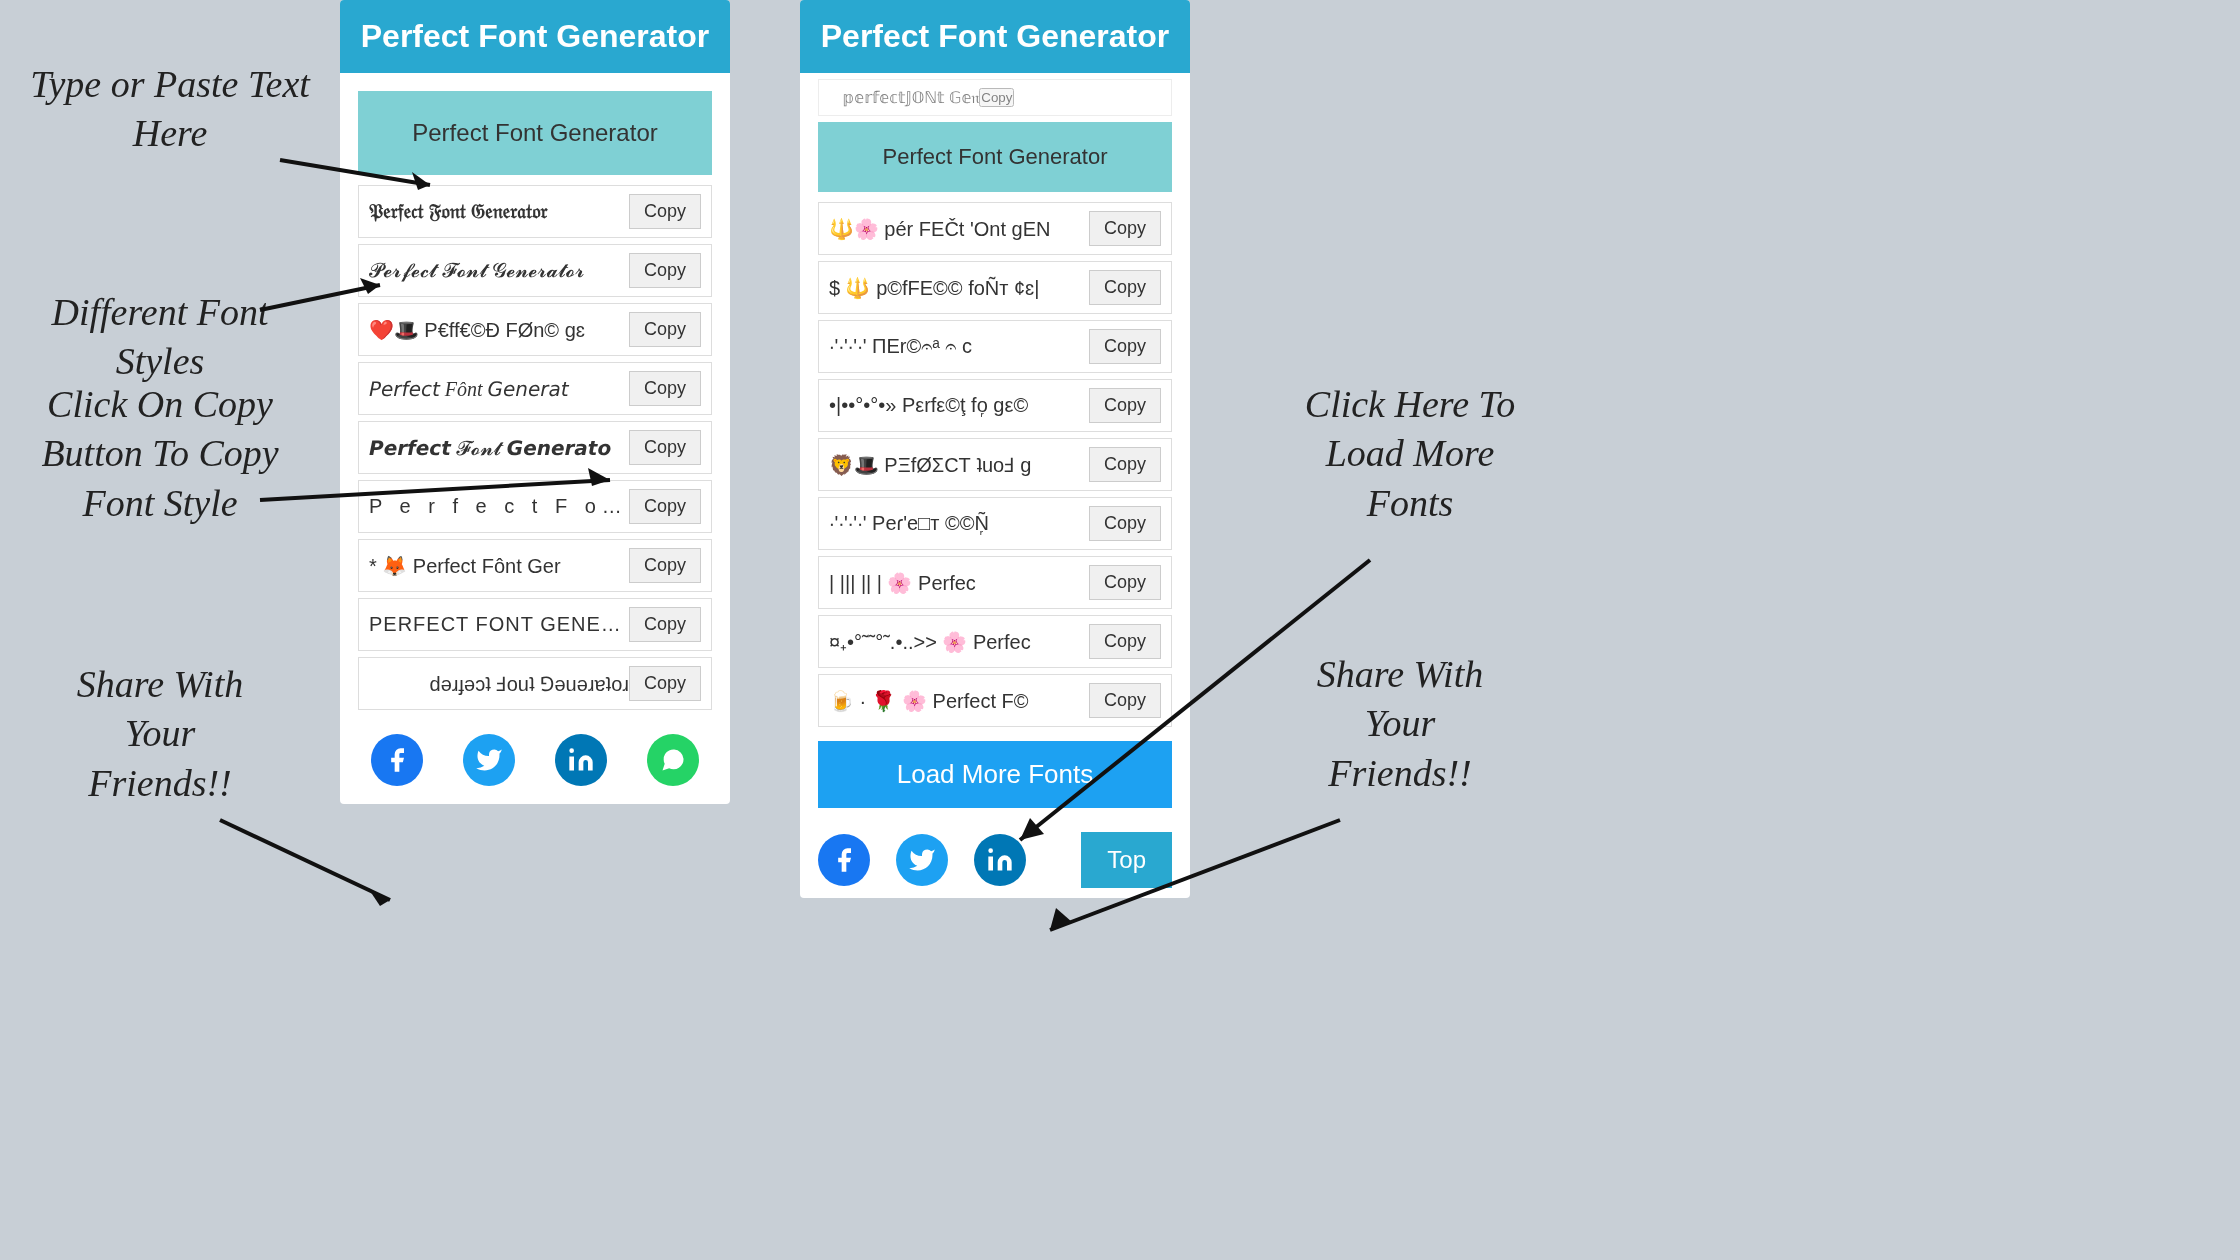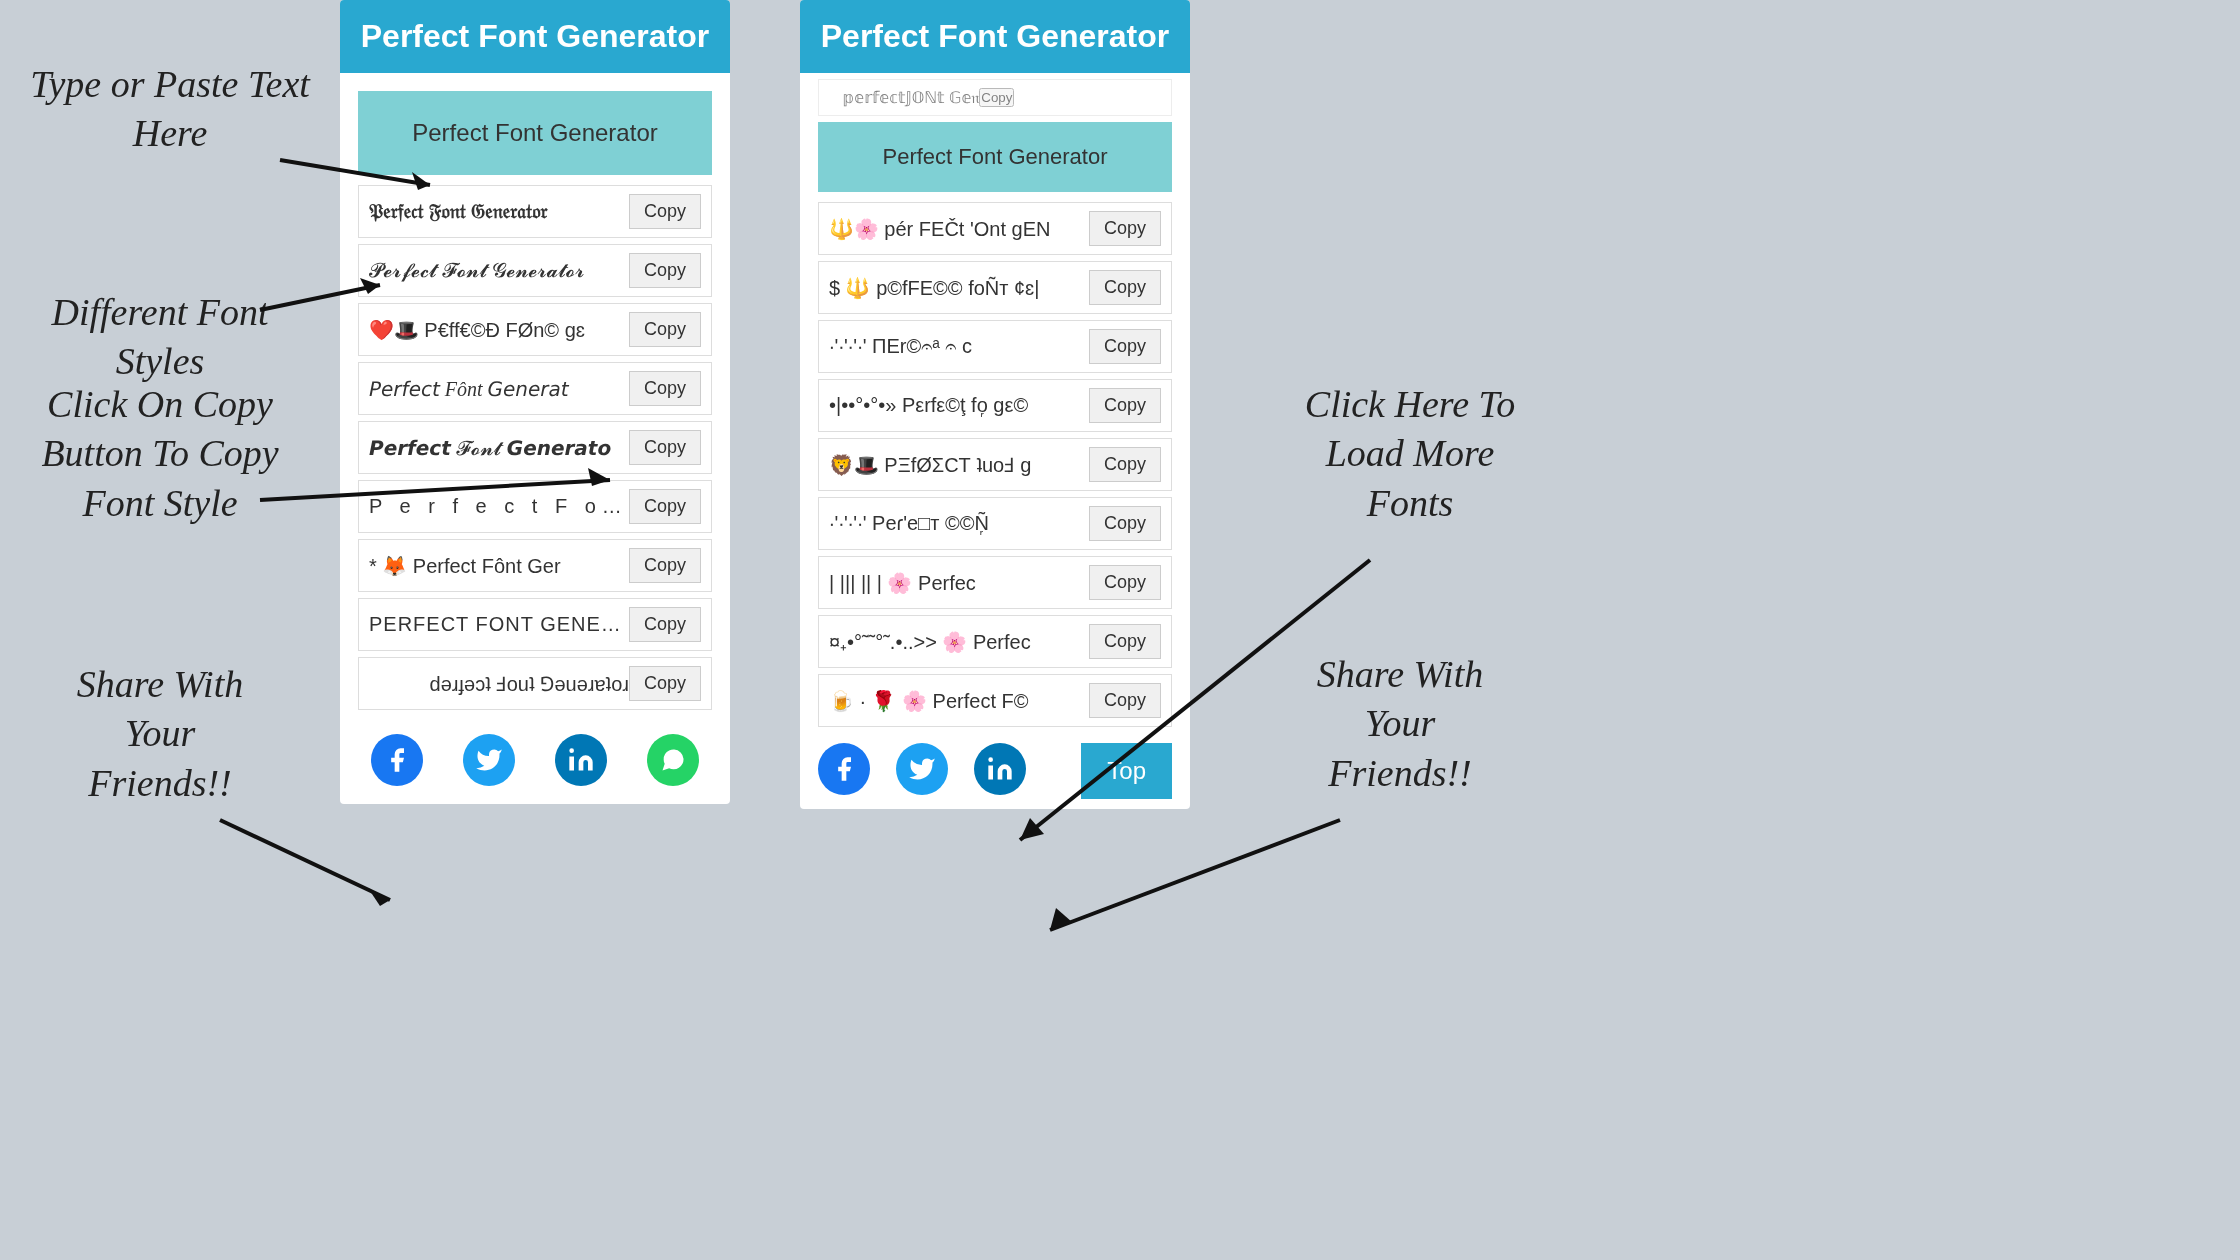--- a/index.html
+++ b/index.html
@@ -137,21 +137,21 @@
       background: #29a8d0;
       color: #fff;
       border: none;
       padding: 14px 26px;
       font-size: 24px;
       cursor: pointer;
     }
 
     .bottom-row {
       display: flex;
-      align-items: flex-start;
+      align-items: center;
       justify-content: space-between;
       padding: 10px 18px;
     }
 
     .font-fraktur { font-family: 'Times New Roman', serif; font-weight: bold; }
     .font-italic { font-style: italic; font-family: 'Times New Roman', serif; }
     .font-spaced { letter-spacing: 6px; }
 
     
     .panel-right-top {
@@ -273,20 +273,21 @@
   </div>
   <div class="font-row">
     <span class="font-text">¤₊•°˜˜°˜.•..&gt;&gt;  🌸 Perfec</span>
     <button class="copy-btn">Copy</button>
   </div>
   <div class="font-row">
     <span class="font-text">🍺 · 🌹 🌸 Perfect F©</span>
     <button class="copy-btn">Copy</button>
   </div>
 
+  <button class="load-more-btn">Load More Fonts</button>
 
   <div class="bottom-row">
     <div class="social-row" style="padding:0; margin:0; gap:26px;">
       <div class="social-icon fb">
         <svg width="28" height="28" viewBox="0 0 24 24" fill="white">
             <path d="M18 2h-3a5 5 0 0 0-5 5v3H7v4h3v8h4v-8h3l1-4h-4V7a1 1 0 0 1 1-1h3z"></path>
           </svg>
       </div>
       <div class="social-icon tw">
         <svg width="28" height="28" viewBox="0 0 24 24" fill="white">

